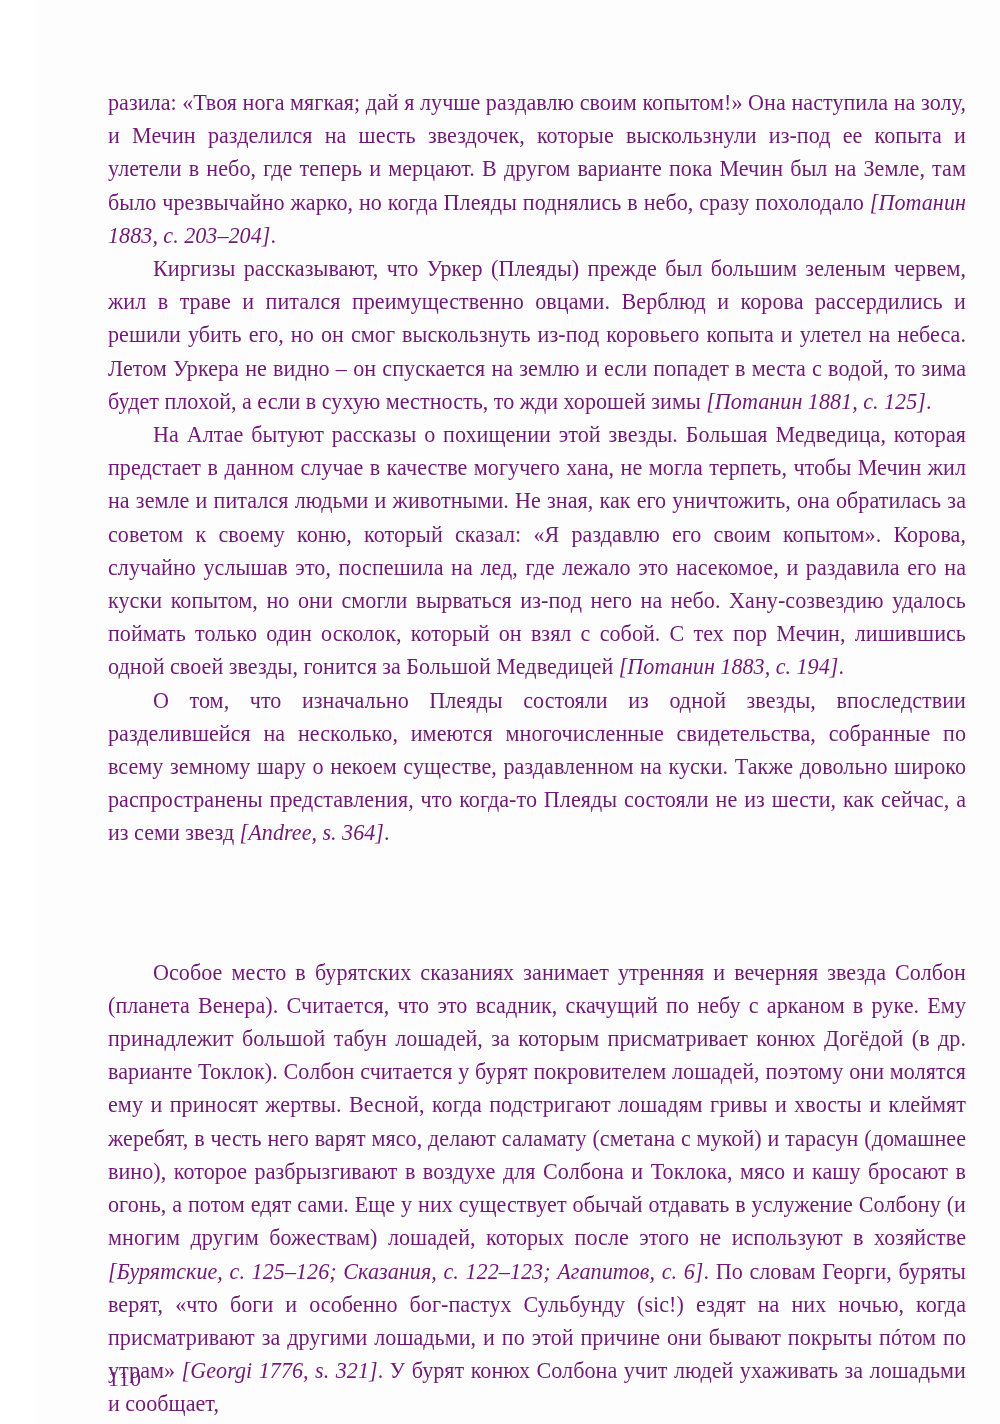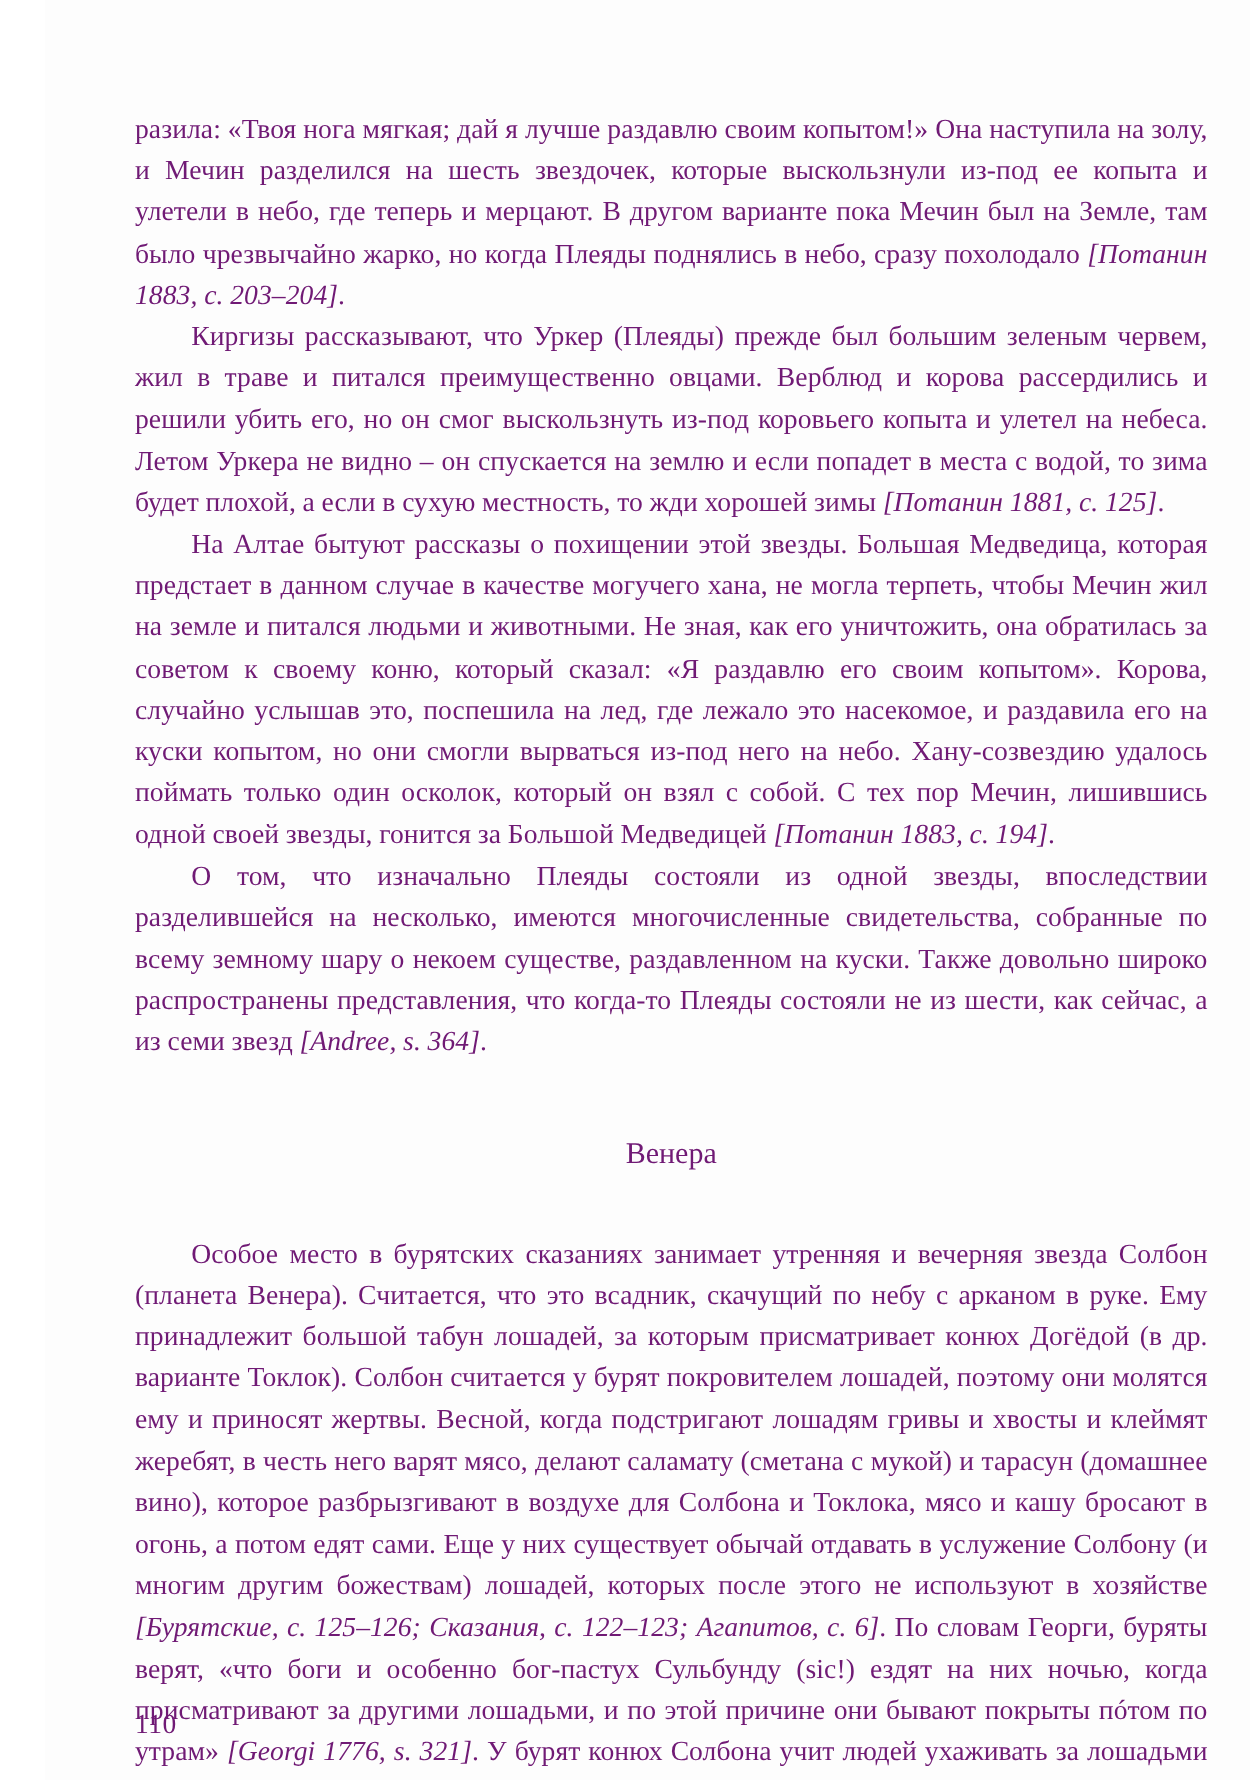--- a/index.html
+++ b/index.html
@@ -71,21 +71,20 @@
     <p class="para first"><span>разила: «Твоя нога мягкая; дай я лучше раздавлю своим копытом!» Она наступила на золу, и Мечин разделился на шесть звездочек, которые выскользнули из-под ее копыта и улетели в небо, где теперь и мерцают. В другом варианте пока Мечин был на Земле, там было чрезвычайно жарко, но когда Плеяды поднялись в небо, сразу похолодало </span><span class="cite">[Потанин 1883, с. 203–204]</span><span>.</span></p>
 
     <p class="para"><span>Киргизы рассказывают, что Уркер (Плеяды) прежде был большим зеленым червем, жил в траве и питался преимущественно овцами. Верблюд и корова рассердились и решили убить его, но он смог выскользнуть из-под коровьего копыта и улетел на небеса. Летом Уркера не видно – он спускается на землю и если попадет в места с водой, то зима будет плохой, а если в сухую местность, то жди хорошей зимы </span><span class="cite">[Потанин 1881, с. 125]</span><span>.</span></p>
 
     <p class="para"><span>На Алтае бытуют рассказы о похищении этой звезды. Большая Медведица, которая предстает в данном случае в качестве могучего хана, не могла терпеть, чтобы Мечин жил на земле и питался людьми и животными. Не зная, как его уничтожить, она обратилась за советом к своему коню, который сказал: «Я раздавлю его своим копытом». Корова, случайно услышав это, поспешила на лед, где лежало это насекомое, и раздавила его на куски копытом, но они смогли вырваться из-под него на небо. Хану-созвездию удалось поймать только один осколок, который он взял с собой. С тех пор Мечин, лишившись одной своей звезды, гонится за Большой Медведицей </span><span class="cite">[Потанин 1883, с. 194]</span><span>.</span></p>
 
     <p class="para"><span>О том, что изначально Плеяды состояли из одной звезды, впоследствии разделившейся на несколько, имеются многочисленные свидетельства, собранные по всему земному шару о некоем существе, раздавленном на куски. Также довольно широко распространены представления, что когда-то Плеяды состояли не из шести, как сейчас, а из семи звезд </span><span class="cite">[Andree, s. 364]</span><span>.</span></p>
 
     <div class="gap-before-heading"></div>
 
-    <h2 class="section-heading">Венера</h2>
 
     <div class="gap-after-heading"></div>
 
     <p class="para"><span>Особое место в бурятских сказаниях занимает утренняя и вечерняя звезда Солбон (планета Венера). Считается, что это всадник, скачущий по небу с арканом в руке. Ему принадлежит большой табун лошадей, за которым присматривает конюх Догёдой (в др. варианте Токлок). Солбон считается у бурят покровителем лошадей, поэтому они молятся ему и приносят жертвы. Весной, когда подстригают лошадям гривы и хвосты и клеймят жеребят, в честь него варят мясо, делают саламату (сметана с мукой) и тарасун (домашнее вино), которое разбрызгивают в воздухе для Солбона и Токлока, мясо и кашу бросают в огонь, а потом едят сами. Еще у них существует обычай отдавать в услужение Солбону (и многим другим божествам) лошадей, которых после этого не используют в хозяйстве </span><span class="cite">[Бурятские, с. 125–126; Сказания, с. 122–123; Агапитов, с. 6]</span><span>. По словам Георги, буряты верят, «что боги и особенно бог-пастух Сульбунду (sic!) ездят на них ночью, когда присматривают за другими лошадьми, и по этой причине они бывают покрыты пóтом по утрам» </span><span class="cite">[Georgi 1776, s. 321]</span><span>. У бурят конюх Солбона учит людей ухаживать за лошадьми и сообщает,</span></p>
 
   </div>
 
   <div class="folio">110</div>
 
 </div>

